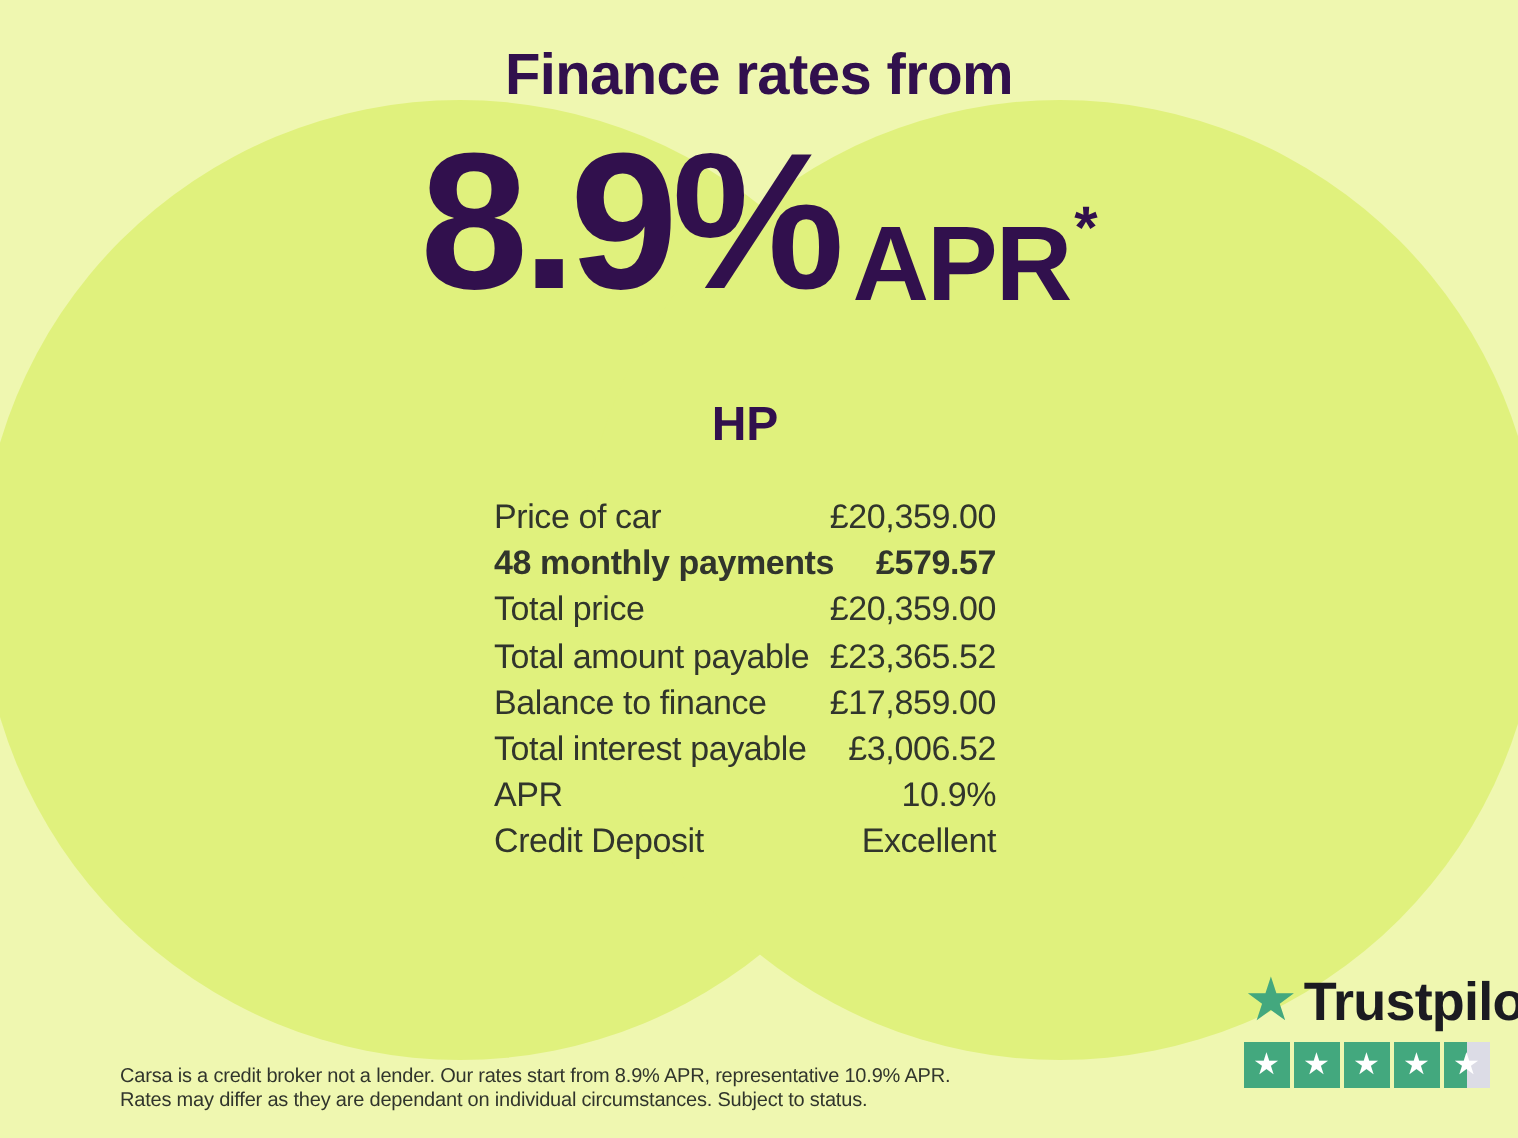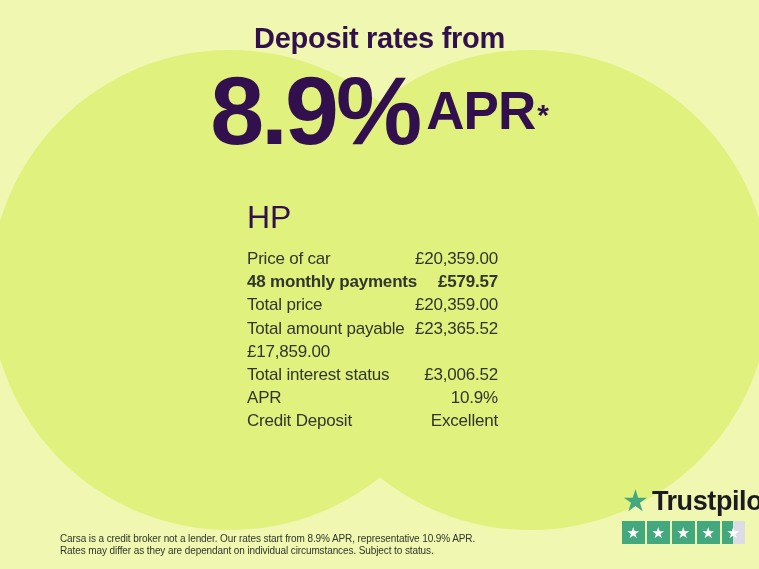--- a/index.html
+++ b/index.html
@@ -30,21 +30,21 @@
     font-size: 29px;
     font-weight: 700;
     letter-spacing: -0.3px;
     color: var(--accent-purple, #31104d);
   }
   .rate {
     position: absolute;
     top: 62px; left: 0; width: 100%;
     display: flex;
     justify-content: center;
-    align-items: center;
+    align-items: flex-end;
     color: var(--accent-purple, #31104d);
   }
   .rate-value {
     font-size: 97px;
     font-weight: 700;
     letter-spacing: -3px;
     line-height: 1;
   }
   .rate-unit {
     font-size: 53px;
@@ -57,22 +57,23 @@
     font-size: 30px;
     font-weight: 700;
     align-self: flex-start;
     margin-top: 36px;
     margin-left: 2px;
   }
 
   .hp-heading {
     position: absolute;
     top: 201px; left: 247px; width: 251px;
-    font-size: 32px;
-    font-weight: 400;
+    text-align: center;
+    font-size: 24px;
+    font-weight: 700;
     line-height: 1;
     color: var(--accent-purple, #31104d);
   }
 
   .finance-table {
     position: absolute;
     top: 247px; left: 247px; width: 251px;
     font-size: 17px;
     letter-spacing: -0.2px;
     color: var(--text-dark, #2f332c);
@@ -120,21 +121,21 @@
   .tp-star { color: #ffffff; font-size: 15px; line-height: 1; }
 </style>
 </head>
 <body>
 
 <div class="stage">
   <div class="circle circle-left"></div>
   <div class="circle circle-right"></div>
 
   <div class="content">
-    <div class="title">Deposit rates from</div>
+    <div class="title">Finance rates from</div>
 
     <div class="rate">
       <span class="rate-value">8.9%</span>
       <span class="rate-unit">APR</span>
       <span class="rate-asterisk">*</span>
     </div>
 
     <div class="hp-heading">HP</div>
 
     <div class="finance-table" id="finance-table">
@@ -148,24 +149,25 @@
         </div>
         <div class="frow">
           <span class="flabel">Total price</span>
           <span class="fvalue">£20,359.00</span>
         </div>
         <div class="frow">
           <span class="flabel">Total amount payable</span>
           <span class="fvalue">£23,365.52</span>
         </div>
         <div class="frow">
+          <span class="flabel">Balance to finance</span>
           <span class="fvalue">£17,859.00</span>
         </div>
         <div class="frow">
-          <span class="flabel">Total interest status</span>
+          <span class="flabel">Total interest payable</span>
           <span class="fvalue">£3,006.52</span>
         </div>
         <div class="frow">
           <span class="flabel">APR</span>
           <span class="fvalue">10.9%</span>
         </div>
         <div class="frow">
           <span class="flabel">Credit Deposit</span>
           <span class="fvalue">Excellent</span>
         </div>

